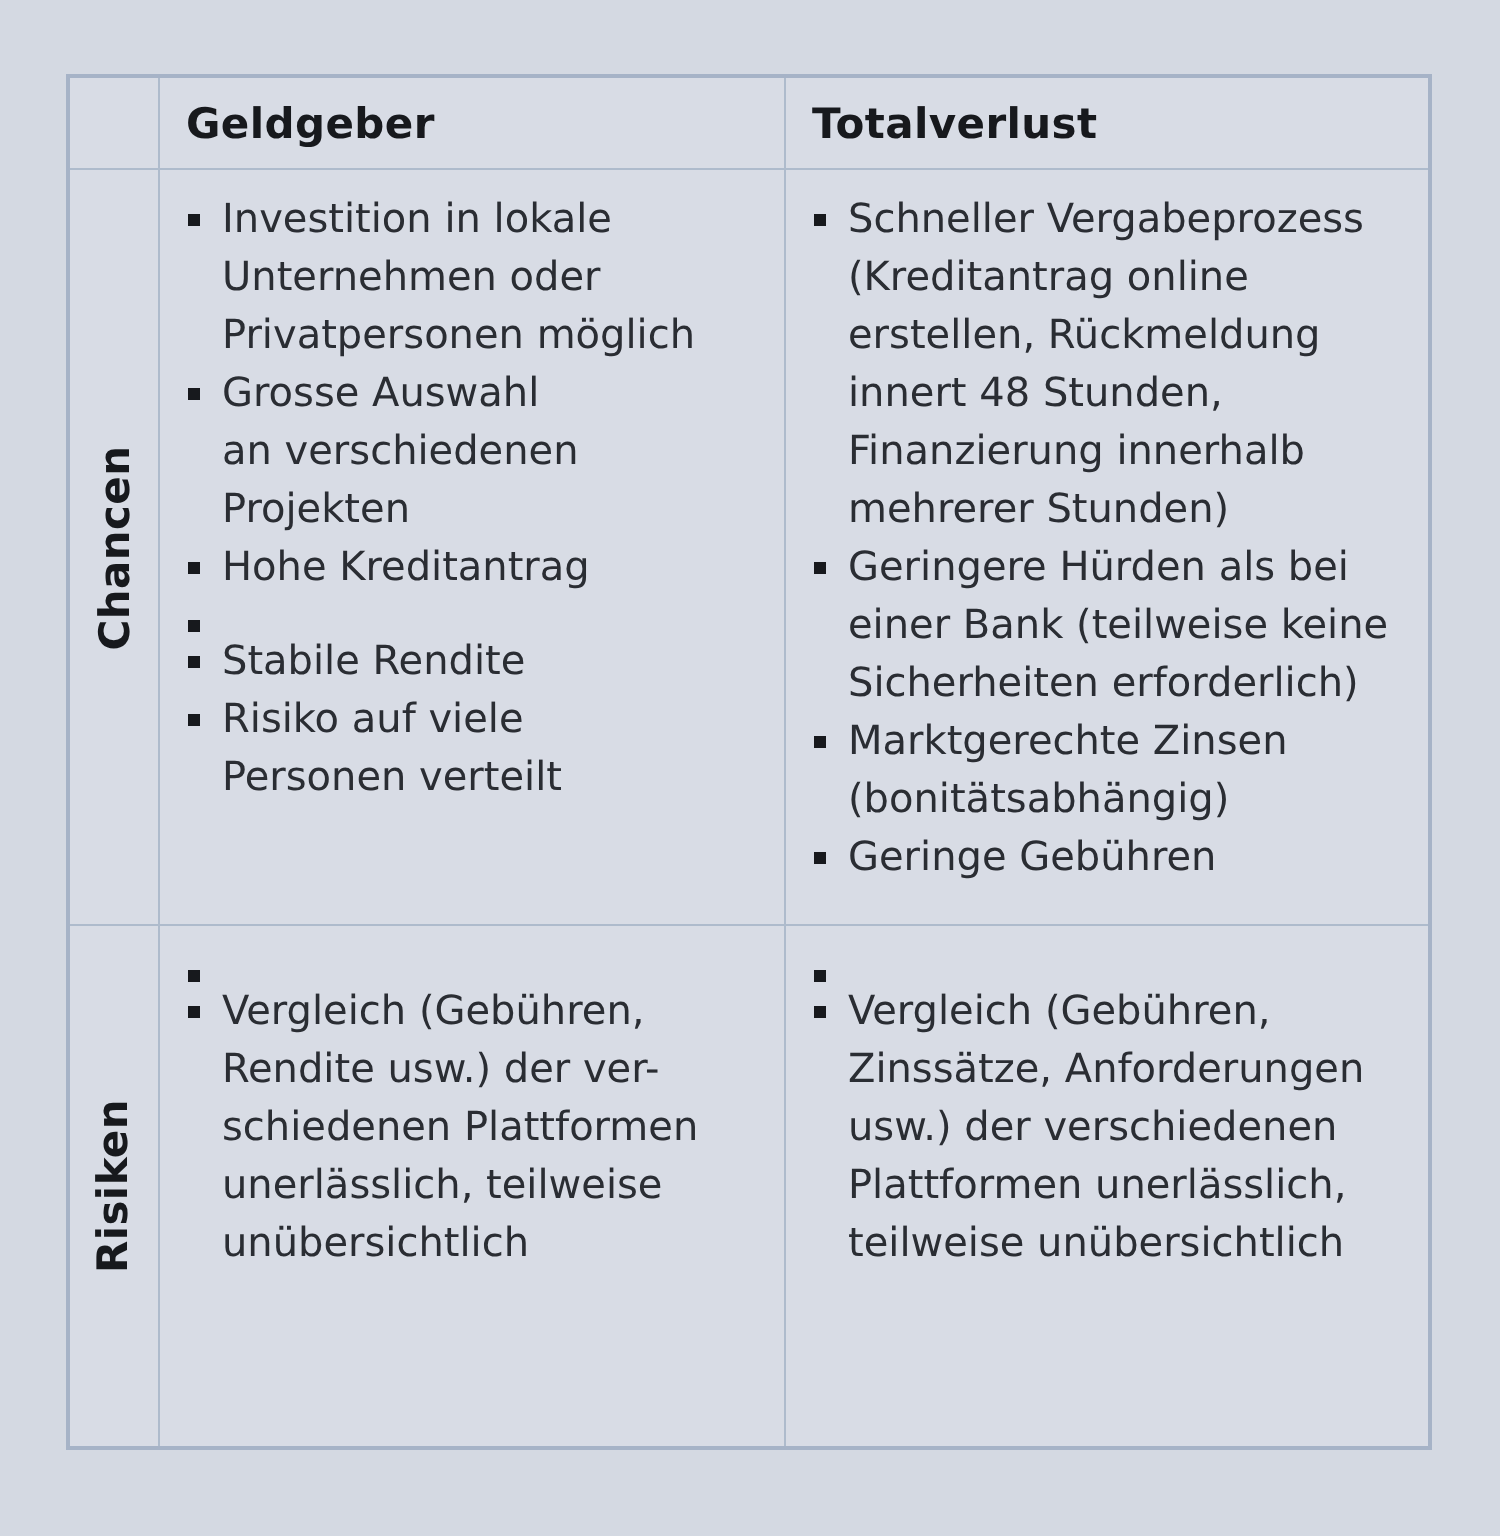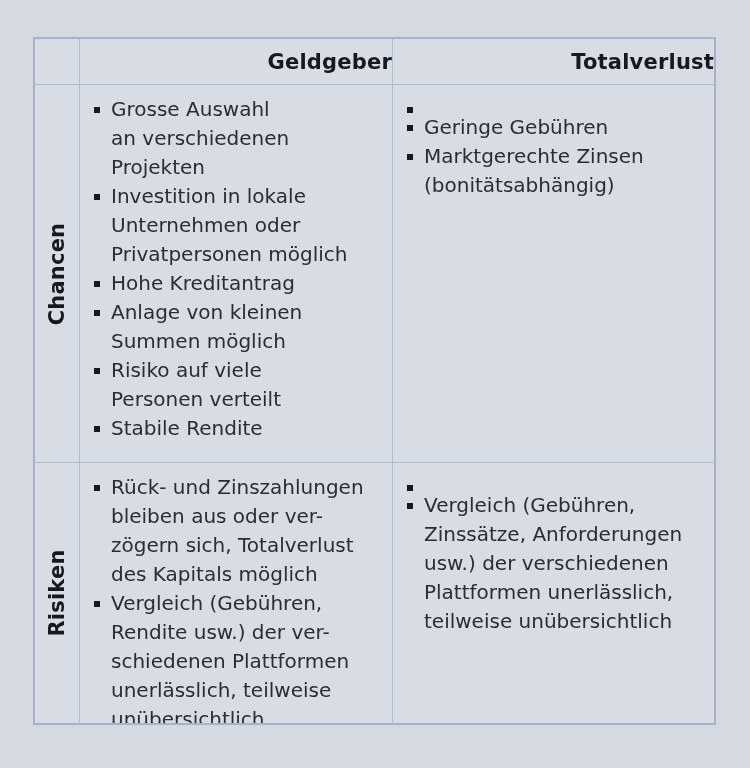--- a/index.html
+++ b/index.html
@@ -25,21 +25,20 @@
     background: #aebbcc; 
     display: grid;
     grid-template-columns: 44px 312px 1fr;
     grid-template-rows: 45px 377px 1fr;
     gap: 1px;
   }
   .cell {
     background: #d8dce5;
     box-sizing: border-box;
     overflow: hidden;
-    justify-content: flex-end;
   }
   .colhead {
     display: flex;
     align-items: center;
     padding-left: 13px;
     font-size: 21px;
     font-weight: bold;
     color: #17191d;
     letter-spacing: 0.2px;
   }
@@ -98,80 +97,86 @@
   </div>
 
   <div class="cell rowhead">
     <span class="vert">Chancen</span>
   </div>
 
   <div class="cell content">
     <ul>
       <li>
         <span class="bullet"></span>
+        <span class="item-text">Investition in lokale
+Unternehmen oder
+Privatpersonen möglich</span>
+      </li>
+      <li>
+        <span class="bullet"></span>
         <span class="item-text">Grosse Auswahl
 an verschiedenen
 Projekten</span>
       </li>
       <li>
         <span class="bullet"></span>
-        <span class="item-text">Investition in lokale
-Unternehmen oder
-Privatpersonen möglich</span>
-      </li>
-      <li>
-        <span class="bullet"></span>
         <span class="item-text">Hohe Kreditantrag</span>
       </li>
       <li>
         <span class="bullet"></span>
-        <span class="item-text">Anlage von kleinen
-Summen möglich</span>
+      </li>
+      <li>
+        <span class="bullet"></span>
+        <span class="item-text">Stabile Rendite</span>
       </li>
       <li>
         <span class="bullet"></span>
         <span class="item-text">Risiko auf viele
 Personen verteilt</span>
       </li>
-      <li>
-        <span class="bullet"></span>
-        <span class="item-text">Stabile Rendite</span>
-      </li>
-    </ul>
-  </div>
-
-  <div class="cell content">
-    <ul>
-      <li>
-        <span class="bullet"></span>
-      </li>
-      <li>
-        <span class="bullet"></span>
-        <span class="item-text">Geringe Gebühren</span>
+    </ul>
+  </div>
+
+  <div class="cell content">
+    <ul>
+      <li>
+        <span class="bullet"></span>
+        <span class="item-text">Schneller Vergabeprozess
+(Kreditantrag online
+erstellen, Rückmeldung
+innert 48 Stunden,
+Finanzierung innerhalb
+mehrerer Stunden)</span>
+      </li>
+      <li>
+        <span class="bullet"></span>
+        <span class="item-text">Geringere Hürden als bei
+einer Bank (teilweise keine
+Sicherheiten erforderlich)</span>
       </li>
       <li>
         <span class="bullet"></span>
         <span class="item-text">Marktgerechte Zinsen
 (bonitätsabhängig)</span>
       </li>
+      <li>
+        <span class="bullet"></span>
+        <span class="item-text">Geringe Gebühren</span>
+      </li>
     </ul>
   </div>
 
   <div class="cell rowhead">
     <span class="vert">Risiken</span>
   </div>
 
   <div class="cell content">
     <ul>
       <li>
         <span class="bullet"></span>
-        <span class="item-text">Rück- und Zinszahlungen
-bleiben aus oder ver-
-zögern sich, Totalverlust
-des Kapitals möglich</span>
       </li>
       <li>
         <span class="bullet"></span>
         <span class="item-text">Vergleich (Gebühren,
 Rendite usw.) der ver-
 schiedenen Plattformen
 unerlässlich, teilweise
 unübersichtlich</span>
       </li>
     </ul>

